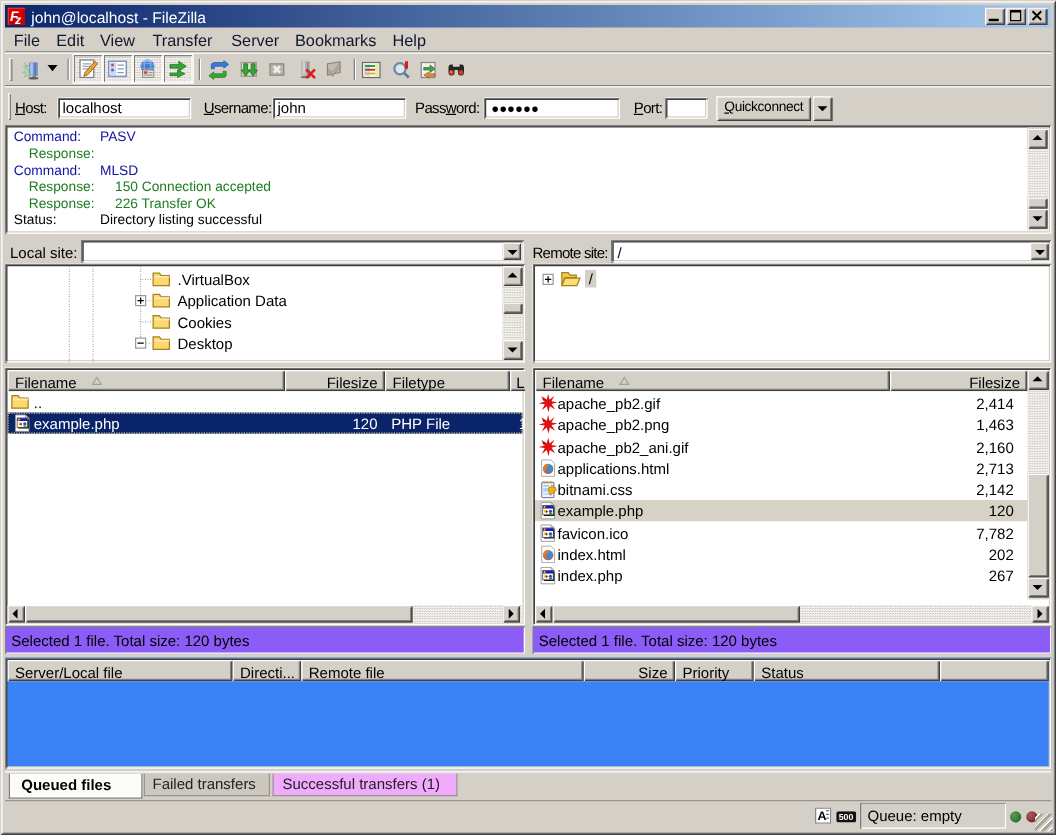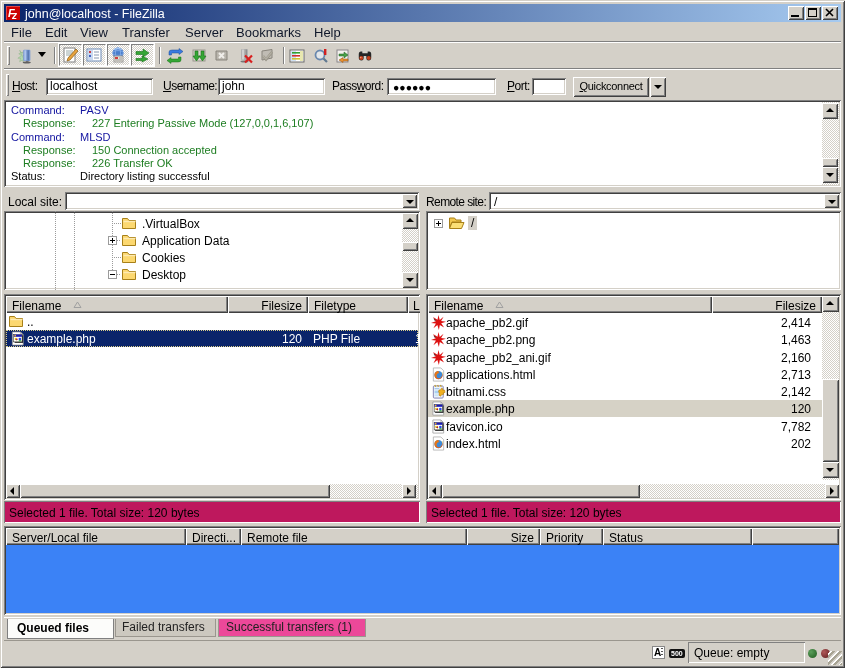--- a/index.html
+++ b/index.html
@@ -57,21 +57,21 @@
 
 .treepane { background:#fff; }
 .hdrbtn { position:absolute; top:0; height:17px; background:#d4d0c8; box-shadow: inset 1px 1px 0 #fff, inset -1px -1px 0 #404040, inset -2px -2px 0 #808080; padding-left: 26px; }
 .hdrbtn span { position:absolute; top:3px; }
 .row { position:absolute; height:17px; white-space:nowrap; }
 .guide-v { position:absolute; width:1px; background-image:linear-gradient(#9b9b9b 50%, transparent 50%); background-size:1px 2px; }
 .guide-h { position:absolute; height:1px; background-image:linear-gradient(90deg,#9b9b9b 50%, transparent 50%); background-size:2px 1px; }
 .pmbox { position:absolute; width:9px; height:9px; background:#fff; border:1px solid #9b9b9b; }
 .pmbox:before { content:""; position:absolute; left:1px; top:3px; width:5px; height:1px; background:#000; }
 .pmbox.plus:after { content:""; position:absolute; left:3px; top:1px; width:1px; height:5px; background:#000; }
-.statusrow { position:absolute; height:22px; background:#be185d; box-shadow: inset 1px 1px 0 #808080, inset -1px -1px 0 #fff; }
+.statusrow { position:absolute; height:22px; background:#8b5cf6; box-shadow: inset 1px 1px 0 #808080, inset -1px -1px 0 #fff; }
 .statusrow span { position:absolute; left:5px; top:5px; }
 
 .tab { position:absolute; top:0; height:20px; text-align:center; }
 
 .grip { position:absolute; right:3px; bottom:3px; width:14px; height:14px;
   background:repeating-linear-gradient(135deg, transparent 0 2px, #fff 2px 3px, #a8a494 3px 5px); }
 </style>
 </head>
 <body>
 <div class="win"></div>
@@ -247,21 +247,20 @@
     </div>
 </div>
 
 <div class="abs logpane in2" id="log">
   <div class="logline" style="top:4px">
       <b class="c-cmd">Command:</b>
       <i class="c-cmd">PASV</i>
     </div>
   <div class="logline" style="top:17px">
       <b class="c-res">Response:</b>
-      <i class="c-res">227 Entering Passive Mode (127,0,0,1,6,107)</i>
     </div>
   <div class="logline" style="top:31px">
       <b class="c-cmd">Command:</b>
       <i class="c-cmd">MLSD</i>
     </div>
   <div class="logline" style="top:44px">
       <b class="c-res">Response:</b>
       <i class="c-res">150 Connection accepted</i>
     </div>
   <div class="logline" style="top:57px">
@@ -501,20 +500,36 @@
       <svg class="abs" style="left:3px;top:1px" width="15" height="15" viewBox="0 0 16 16">
           <path d="M2.5 1 L10.5 1 L13.5 4 L13.5 15 L2.5 15 Z" fill="#fff" stroke="#a8a8a8" stroke-width="0.8"></path>
           <circle cx="8" cy="8.6" r="4.4" fill="#3c8ad8"></circle>
           <path d="M8 4.2 C4.8 4.2 3.6 6.8 3.7 8.8 C3.9 11.4 6 13 8.4 13 C4.6 11.2 5.6 6.6 9 6.4 C8.2 5.6 8 4.8 8 4.2" fill="#e87818"></path>
           <path d="M3.7 8.8 C4.4 12.6 9 13.9 11.2 11.6 C12.8 9.9 12.6 7.6 11.6 6.3 C12.6 9.8 10.2 12.2 8.2 11.9 C5.8 11.5 4.3 10.3 3.7 8.8" fill="#e85a14"></path>
           <path d="M11.2 5.4 Q12.4 6.6 12.4 8.6 Q13 7 12.2 5.8 Z" fill="#f4d03c"></path>
         </svg>
       <span class="abs" style="left:18px;top:2px">index.html</span>
         <span class="abs" style="right:11px;top:2px">202</span>
     </div>
+    <div class="row" style="left:2px;top:158px;width:394px">
+      <svg class="abs" style="left:3px;top:1px" width="15" height="15" viewBox="0 0 16 16">
+          <path d="M2 1 L10.5 1 L13.5 4 L13.5 15 L2 15 Z" fill="#fff" stroke="#9a9a9a" stroke-width="0.8"></path>
+          <path d="M10.5 1 L10.5 4 L13.5 4 Z" fill="#e0e0e0" stroke="#9a9a9a" stroke-width="0.6"></path>
+          <rect x="4.4" y="4.6" width="9" height="8" fill="#151515"></rect>
+          <rect x="3.4" y="3.6" width="9" height="8" fill="#fffff4" stroke="#333" stroke-width="0.6"></rect>
+          <rect x="3.6" y="3.8" width="8.6" height="2.4" fill="#1b1bb4"></rect>
+          <circle cx="5" cy="5" r="0.9" fill="#f0b428"></circle>
+          <path d="M5 8.2 L6.4 8.2 L6.4 7.2 L7.8 8.8 L6.4 10.4 L6.4 9.4 L5 9.4 Z" fill="#a81414"></path>
+          <rect x="4.6" y="7.4" width="1.5" height="1.5" fill="#e8d800"></rect>
+          <circle cx="10" cy="8.6" r="1.4" fill="#2846e8"></circle>
+          <path d="M8.8 10 L11.4 10 L11.4 11 L8.8 11 Z" fill="#0a9a1a"></path>
+        </svg>
+      <span class="abs" style="left:18px;top:2px">index.php</span>
+        <span class="abs" style="right:11px;top:2px">267</span>
+    </div>
 
     <div class="abs checker" style="left:396px;top:2px;width:17px;height:184px"></div>
     <div class="sbtn" style="left:396px;top:2px;width:17px;height:16px">
         <div class="arr up" style="left:4px;top:5px"></div>
       </div>
     <div class="thumb" style="left:396px;top:85px;width:17px;height:83px"></div>
     <div class="sbtn" style="left:396px;top:168px;width:17px;height:16px">
         <div class="arr dn" style="left:4px;top:6px"></div>
       </div>
 
@@ -553,21 +568,21 @@
         <span style="left:6px">Status</span>
       </div>
     <div class="hdrbtn" style="left:748px;top:2px;width:87px"></div>
   </div>
 </div>
 
 <div id="tabs">
   <div class="abs" style="left:4px;top:617px;width:837px;height:1px;background:#fff"></div>
   <div class="tab abs" style="left:7px;top:619px;width:107px;background:#fcfcfa;border:1px solid #808080;border-top:none;height:20px;font-weight:bold;line-height:18px;text-align:left;padding-left:9px">Queued files</div>
   <div class="tab abs" style="left:115px;top:619px;width:101px;background:#ccc8bf;border:1px solid #9a968e;border-top:none;height:18px;line-height:16px;color:#222;text-align:left;padding-left:6px">Failed transfers</div>
-  <div class="tab abs" style="left:218px;top:619px;width:148px;background:#ec4899;border:1px solid #9a968e;border-top:none;height:18px;line-height:16px;color:#222;text-align:left;padding-left:7px">Successful transfers (1)</div>
+  <div class="tab abs" style="left:218px;top:619px;width:148px;background:#f0abfc;border:1px solid #9a968e;border-top:none;height:18px;line-height:16px;color:#222;text-align:left;padding-left:7px">Successful transfers (1)</div>
 </div>
 
 <div id="statusbar">
   <div class="abs" style="left:4px;top:640px;width:837px;height:1px;background:#9a968e"></div>
   <svg class="abs" style="left:652px;top:646px" width="13" height="13">
       <rect x="0.5" y="0.5" width="12" height="12" fill="#fff" stroke="#888"></rect>
       <text x="2" y="10" font-size="10" font-weight="bold" font-family="Liberation Sans" fill="#000">A</text>
       <rect x="9" y="2" width="2" height="1" fill="#555"></rect>
       <rect x="9" y="5" width="2" height="1" fill="#555"></rect>
       <rect x="9" y="8" width="2" height="1" fill="#555"></rect>

